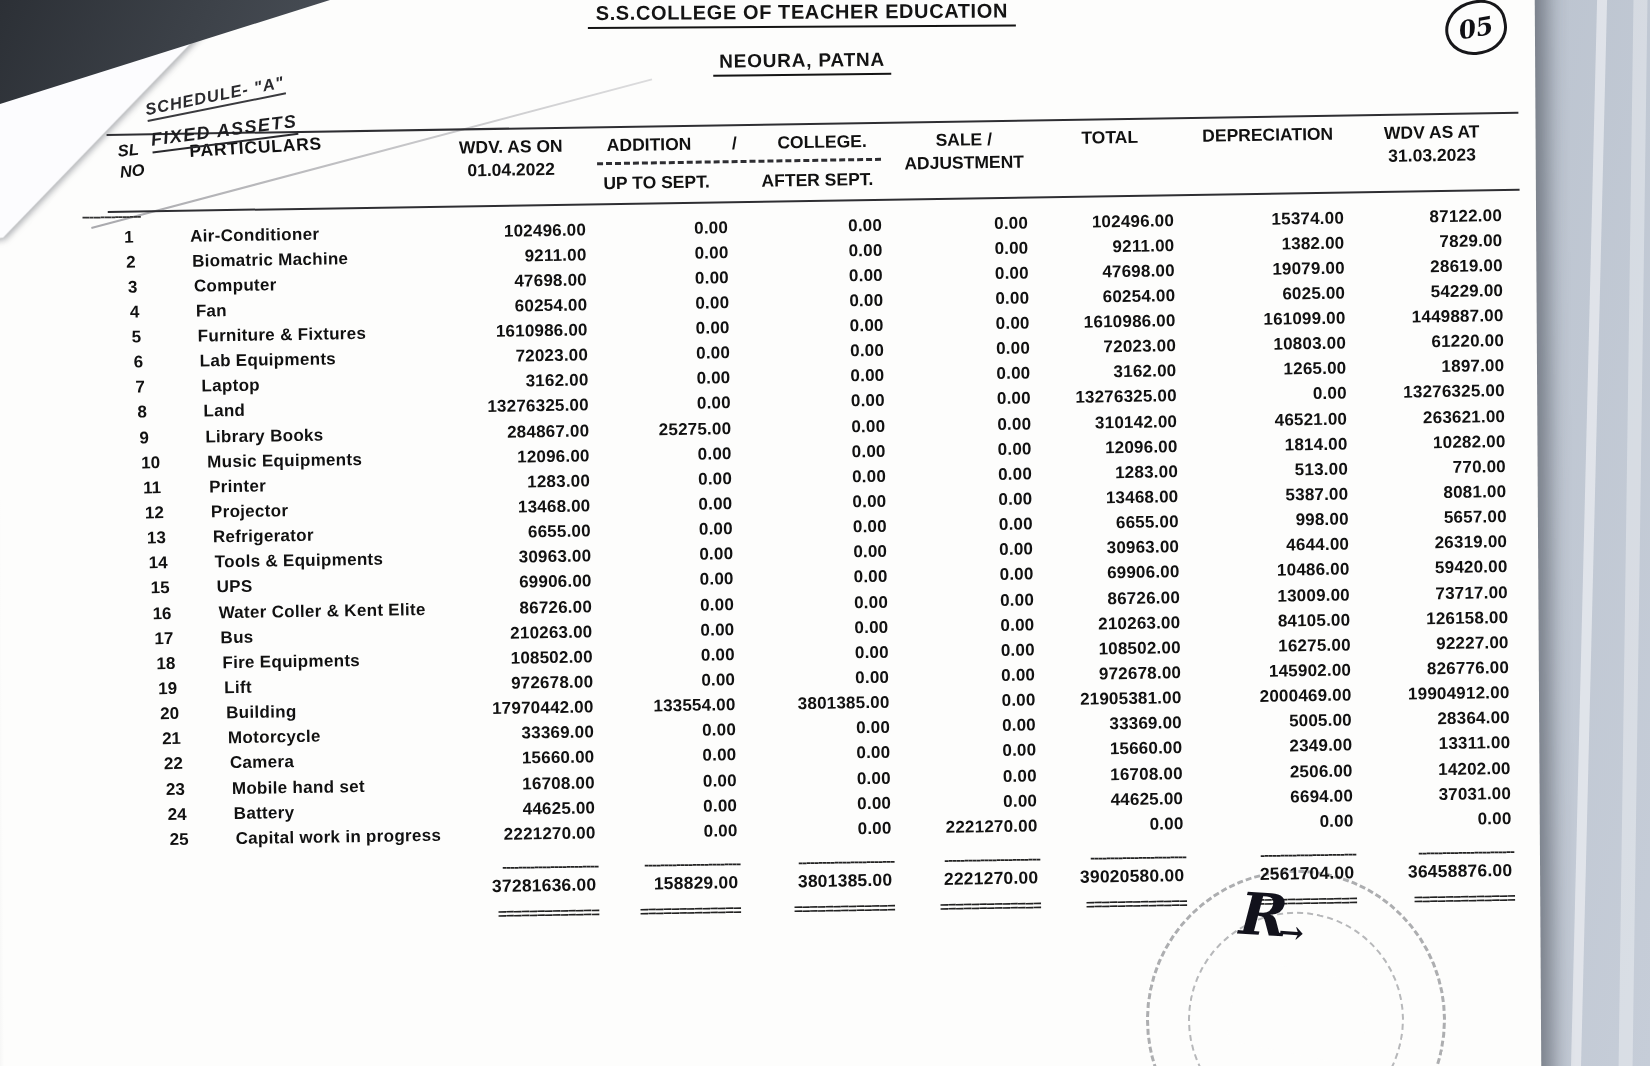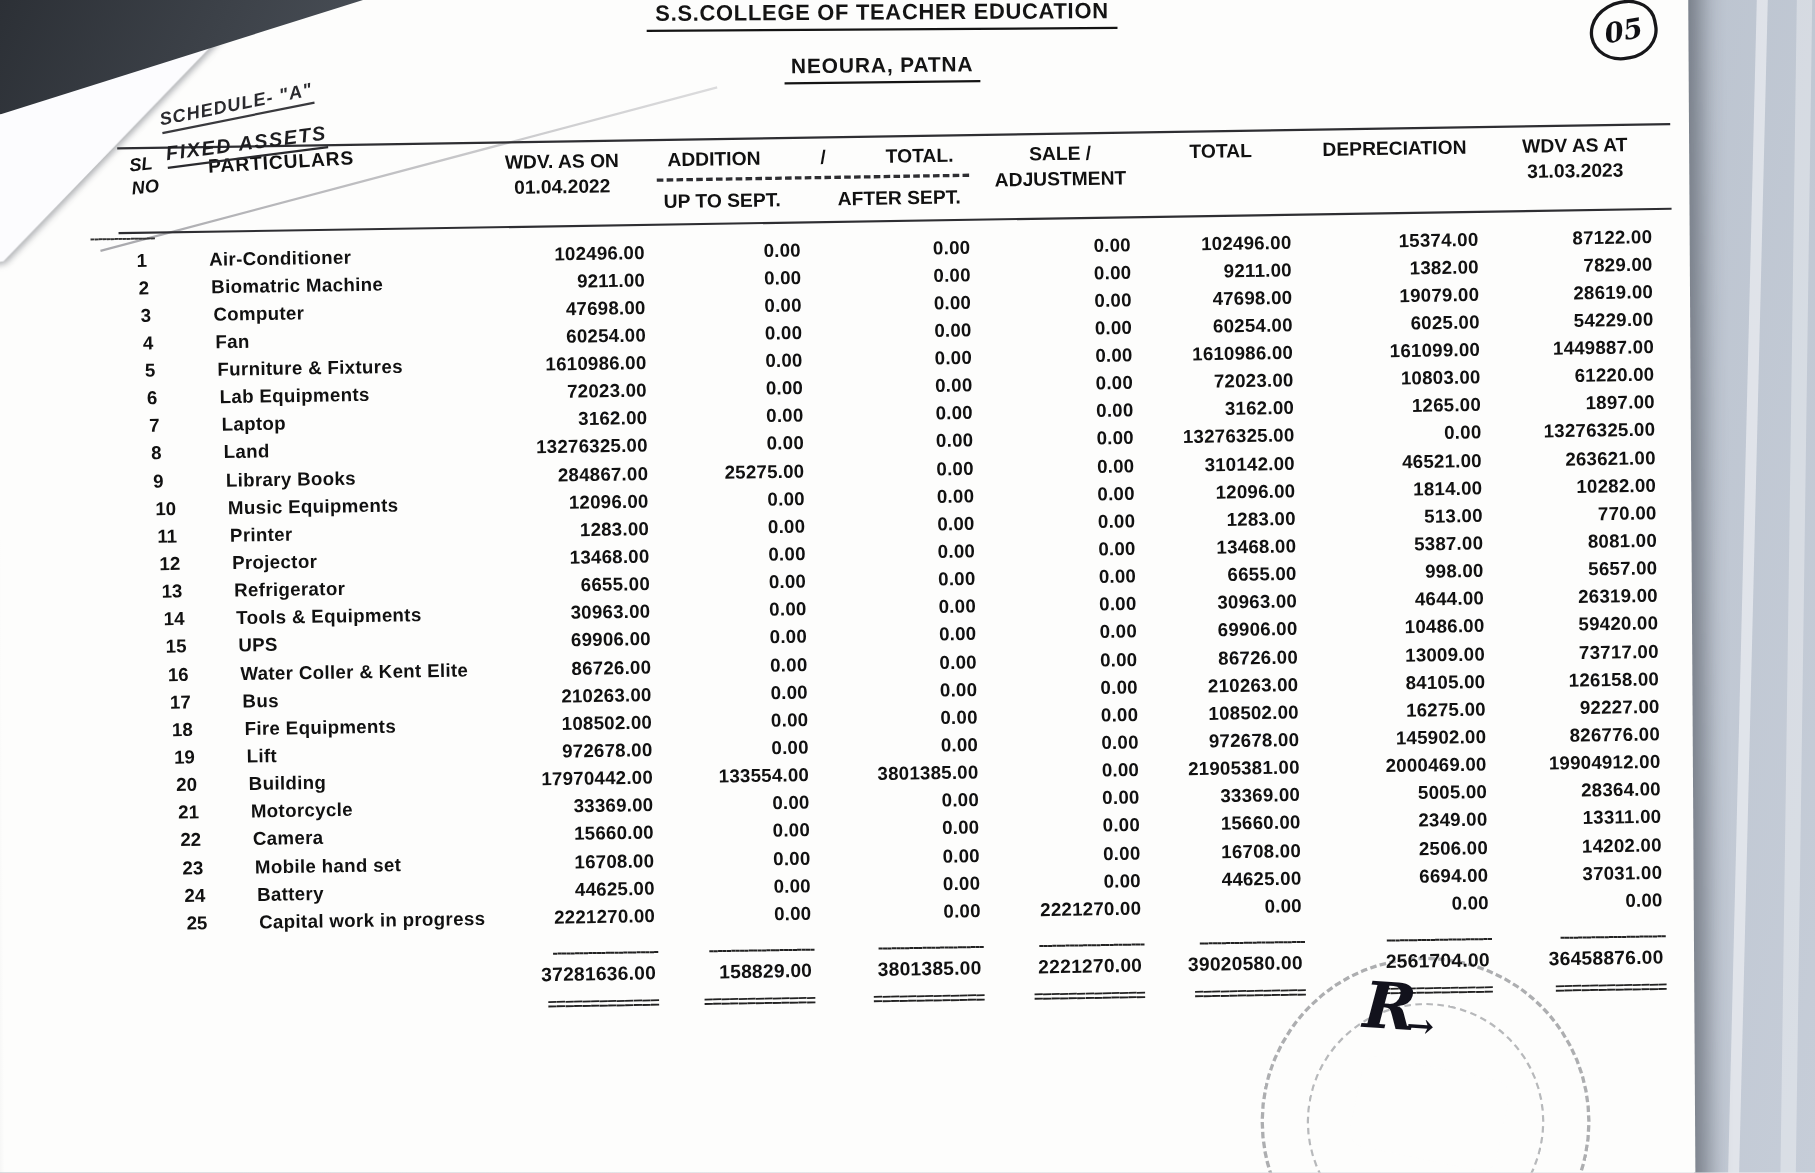--- a/index.html
+++ b/index.html
@@ -141,21 +141,21 @@
         </div>
         <div class="h-part">PARTICULARS</div>
         <div class="h-center">
           <div>WDV. AS ON</div>
           <div>01.04.2022</div>
         </div>
         <div class="h-add">
           <div class="h-add-top">
             <span>ADDITION</span>
             <span>/</span>
-            <span>TOTAL.</span>
+            <span>COLLEGE.</span>
           </div>
           <div class="h-add-dash"></div>
           <div class="h-add-sub">
             <span>UP TO SEPT.</span>
             <span>AFTER SEPT.</span>
           </div>
         </div>
         <div class="h-center">
           <div>SALE /</div>
           <div>ADJUSTMENT</div>

